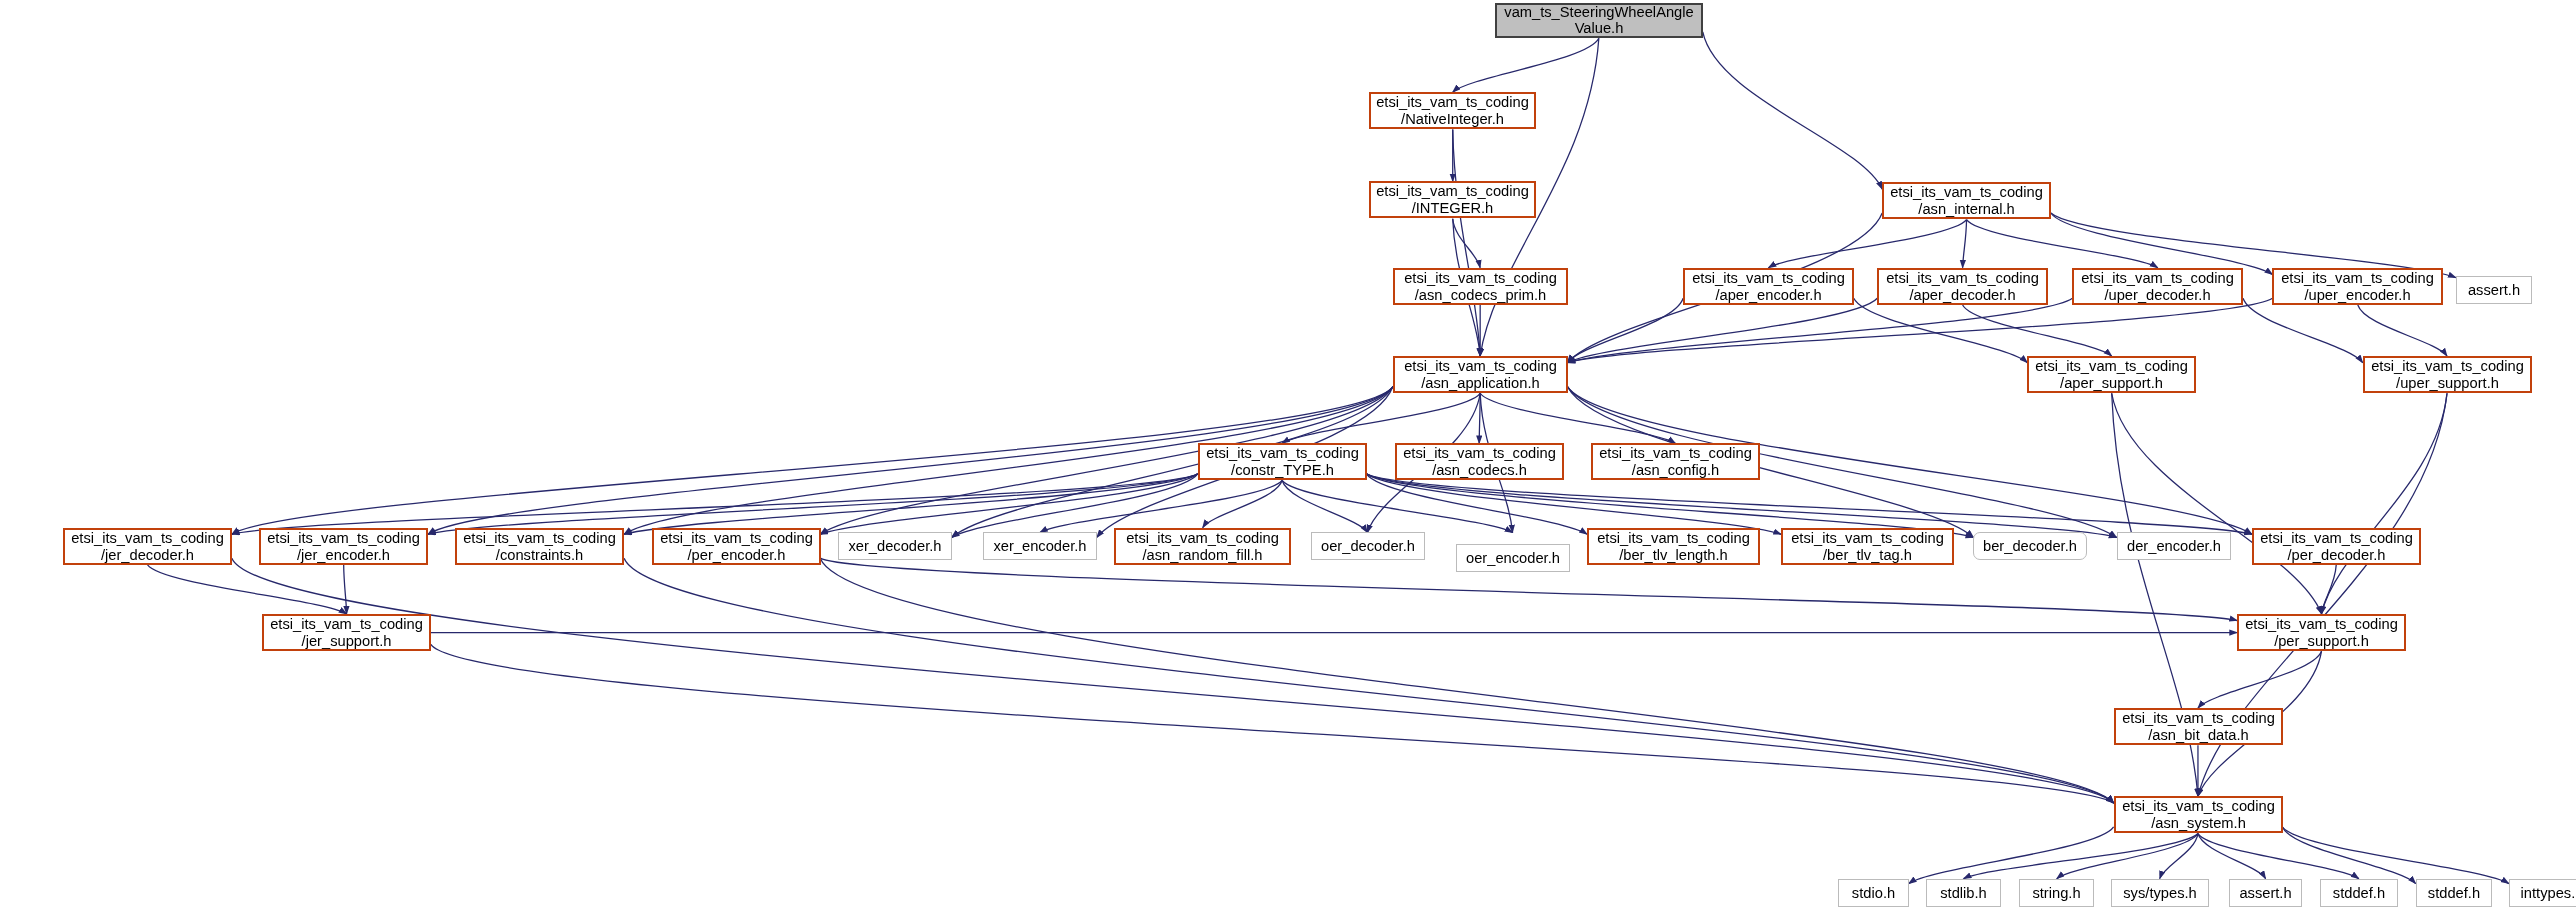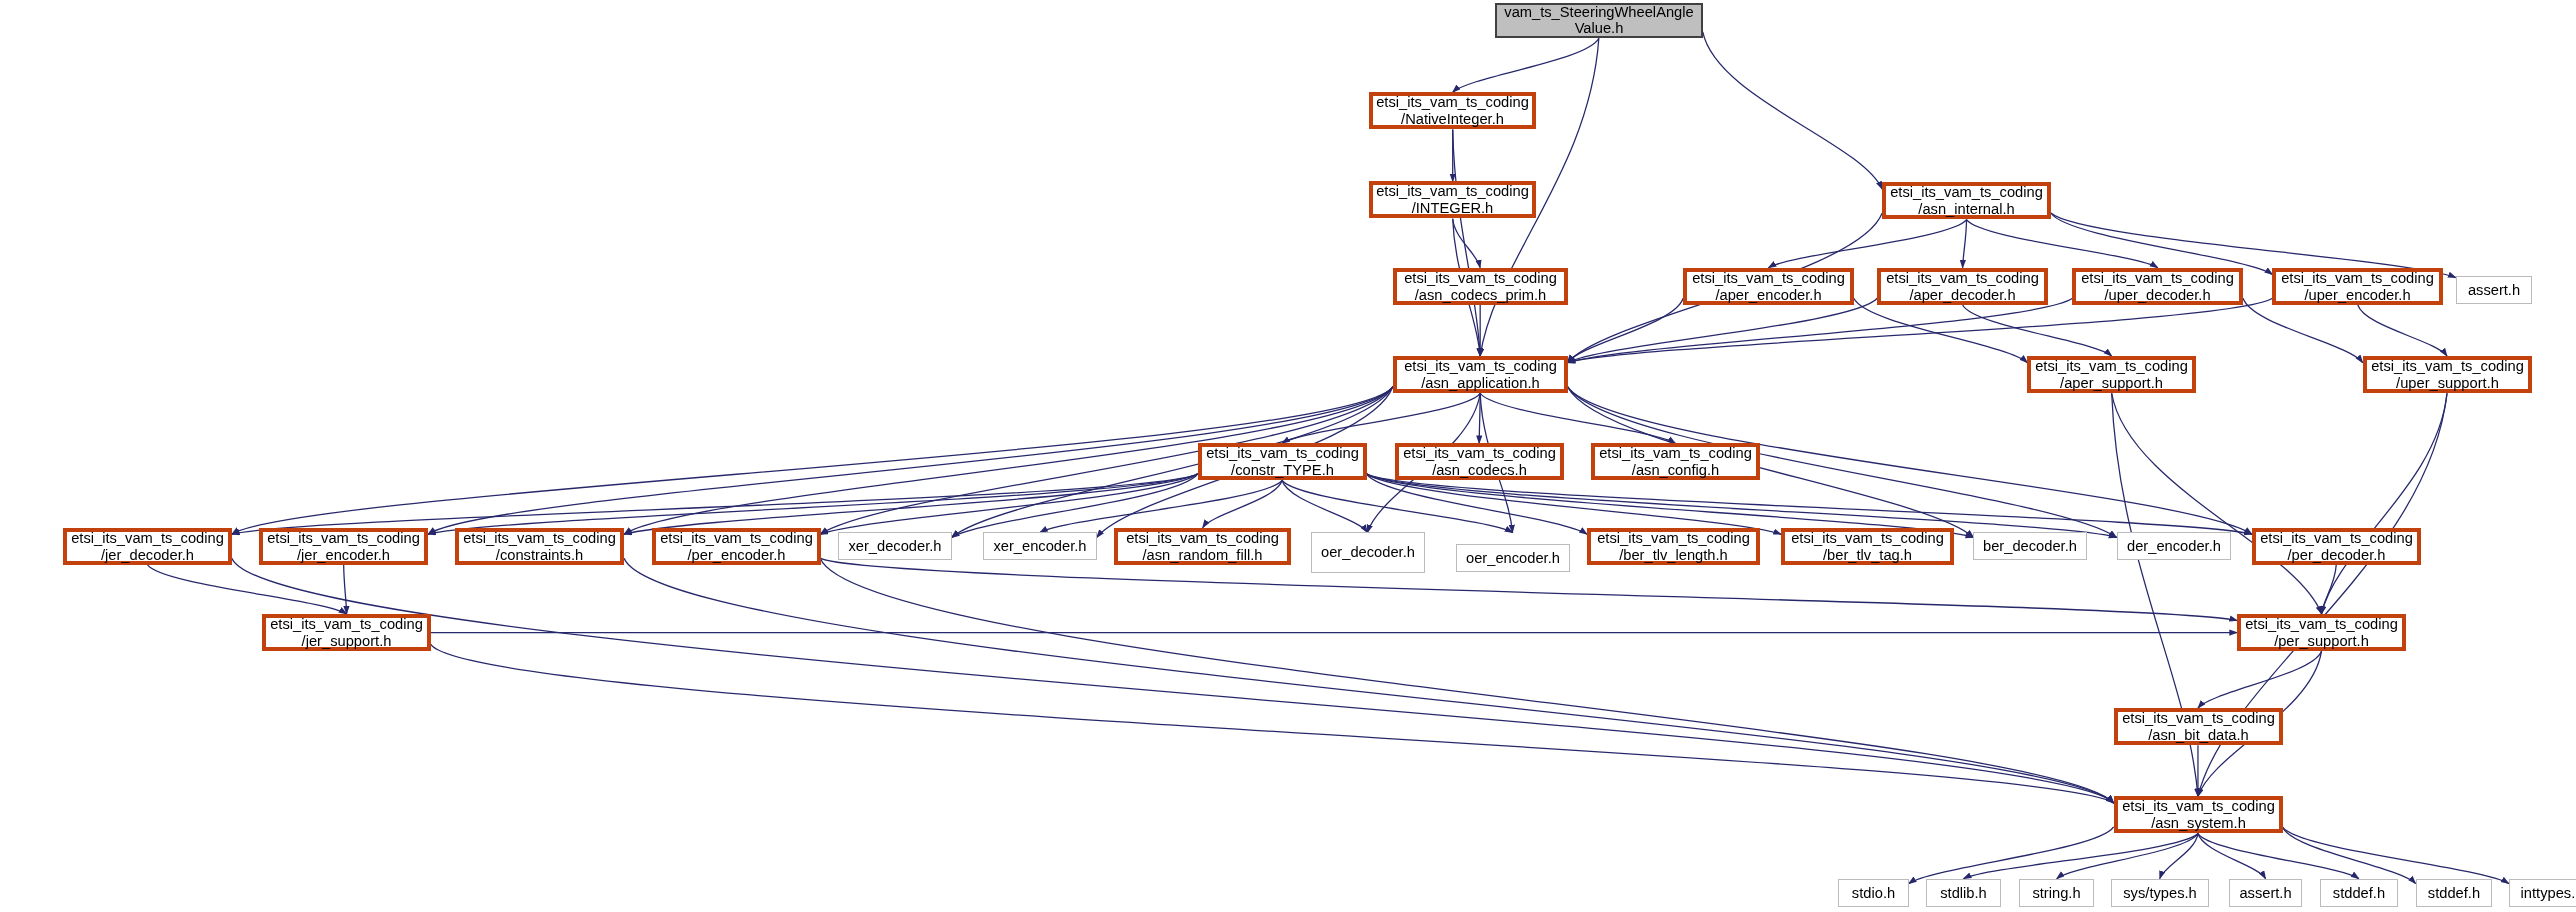--- a/index.html
+++ b/index.html
@@ -1,21 +1,21 @@
 <!DOCTYPE html>
 <html><head>
 <meta charset="utf-8">
 <style>
   html,body{margin:0;padding:0;background:#ffffff;}
   body{width:2576px;height:913px;overflow:hidden;font-family:"Liberation Sans",sans-serif;}
   #graph{position:relative;width:2576px;height:913px;background:#ffffff;margin-left:24px;}
   svg.edges{position:absolute;left:0;top:0;width:2576px;height:913px;pointer-events:none;}
   .node{position:absolute;box-sizing:border-box;display:flex;align-items:center;justify-content:center;text-align:center;background:#ffffff;}
   .node .lbl{display:block;line-height:1.12;color:#000000;white-space:pre;}
-  .node.thick{border:4px solid #c2410c;}
+  .node.thick{border:2px solid #c2410c;}
   .node.thin{border:1px solid #bbbbbb;}
   .node.root{border:2px solid #404040;background:#bfbfbf;}
   .node.two .lbl{font-size:14.7px;}
   .node.one .lbl{font-size:14.7px;}
 </style>
 </head>
 <body>
 
 <div id="graph">
   <svg class="edges" viewBox="0 0 2627 931">
@@ -184,35 +184,35 @@
       <div class="node thin one" style="left: 814px; top: 532px; width: 114px; height: 27.5px;">
         <span class="lbl">xer_decoder.h</span>
       </div>
       <div class="node thin one" style="left: 959px; top: 532px; width: 114px; height: 27.5px;">
         <span class="lbl">xer_encoder.h</span>
       </div>
       <div class="node thick two" style="left: 1090px; top: 528px; width: 177px; height: 37px;">
         <span class="lbl">etsi_its_vam_ts_coding
 /asn_random_fill.h</span>
       </div>
-      <div class="node thin one" style="left: 1287px; top: 532px; width: 114px; height: 41px;">
+      <div class="node thin one" style="left: 1287px; top: 532px; width: 114px; height: 28px;">
         <span class="lbl">oer_decoder.h</span>
       </div>
       <div class="node thin one" style="left: 1432px; top: 544px; width: 114px; height: 27.5px;">
         <span class="lbl">oer_encoder.h</span>
       </div>
       <div class="node thick two" style="left: 1563px; top: 528px; width: 173px; height: 37px;">
         <span class="lbl">etsi_its_vam_ts_coding
 /ber_tlv_length.h</span>
       </div>
       <div class="node thick two" style="left: 1757px; top: 528px; width: 173px; height: 37px;">
         <span class="lbl">etsi_its_vam_ts_coding
 /ber_tlv_tag.h</span>
       </div>
-      <div class="node thin one" style="left: 1949px; top: 532px; width: 114px; height: 27.5px;">
+      <div class="node thin one" style="left: 1949px; top: 532px; width: 114px; height: 27.5px; border-radius: 7px;">
         <span class="lbl">ber_decoder.h</span>
       </div>
       <div class="node thin one" style="left: 2093px; top: 532px; width: 114px; height: 27.5px;">
         <span class="lbl">der_encoder.h</span>
       </div>
       <div class="node thick two" style="left: 2228px; top: 528px; width: 169px; height: 37px;">
         <span class="lbl">etsi_its_vam_ts_coding
 /per_decoder.h</span>
       </div>
       <div class="node thick two" style="left: 238px; top: 614px; width: 169px; height: 37px;">

